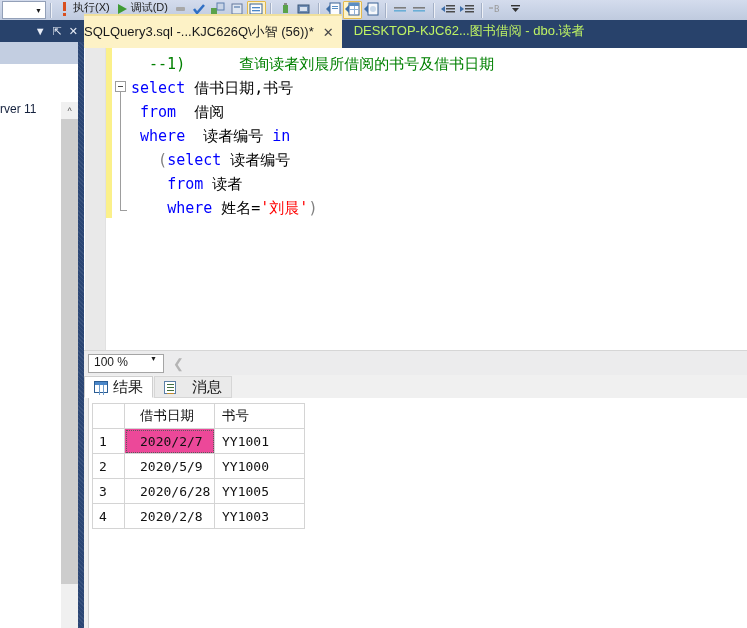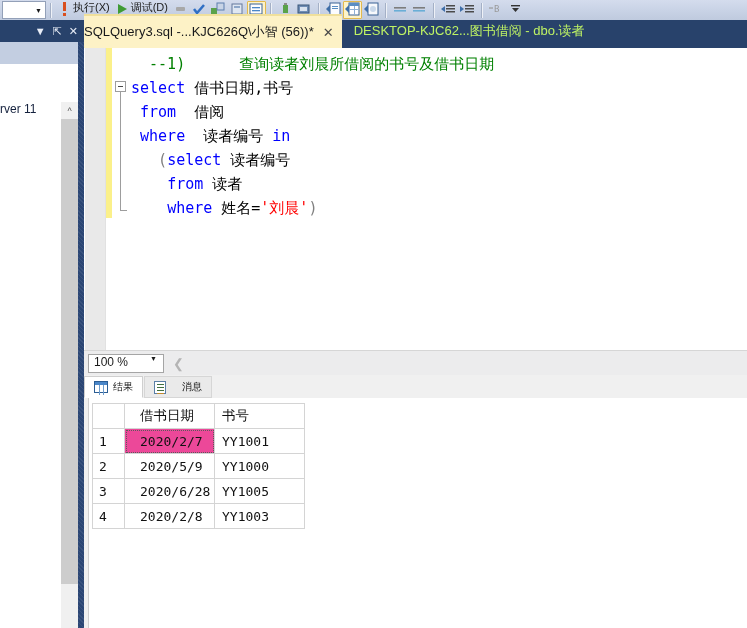--- a/index.html
+++ b/index.html
@@ -223,21 +223,21 @@
   .res-tabs {
     position: absolute; left: 0; top: 0;
     width: 663px; height: 23px;
     background: #f0f0f0;
     display: flex; align-items: flex-end;
   }
   .res-tab {
     height: 22px;
     display: flex; align-items: center; gap: 5px;
     padding: 0 9px; box-sizing: border-box;
-    font-size: 10px; color: #141414;
+    font-size: 15px; color: #141414;
   }
   .res-tab.active {
     background: #ffffff;
     border: 1px solid #cfcfcf;
     border-bottom: 1px solid #ffffff;
   }
   .res-tab.idle {
     background: #eaeaea;
     border: 1px solid #d6d6d6;
     margin-left: 1px;

